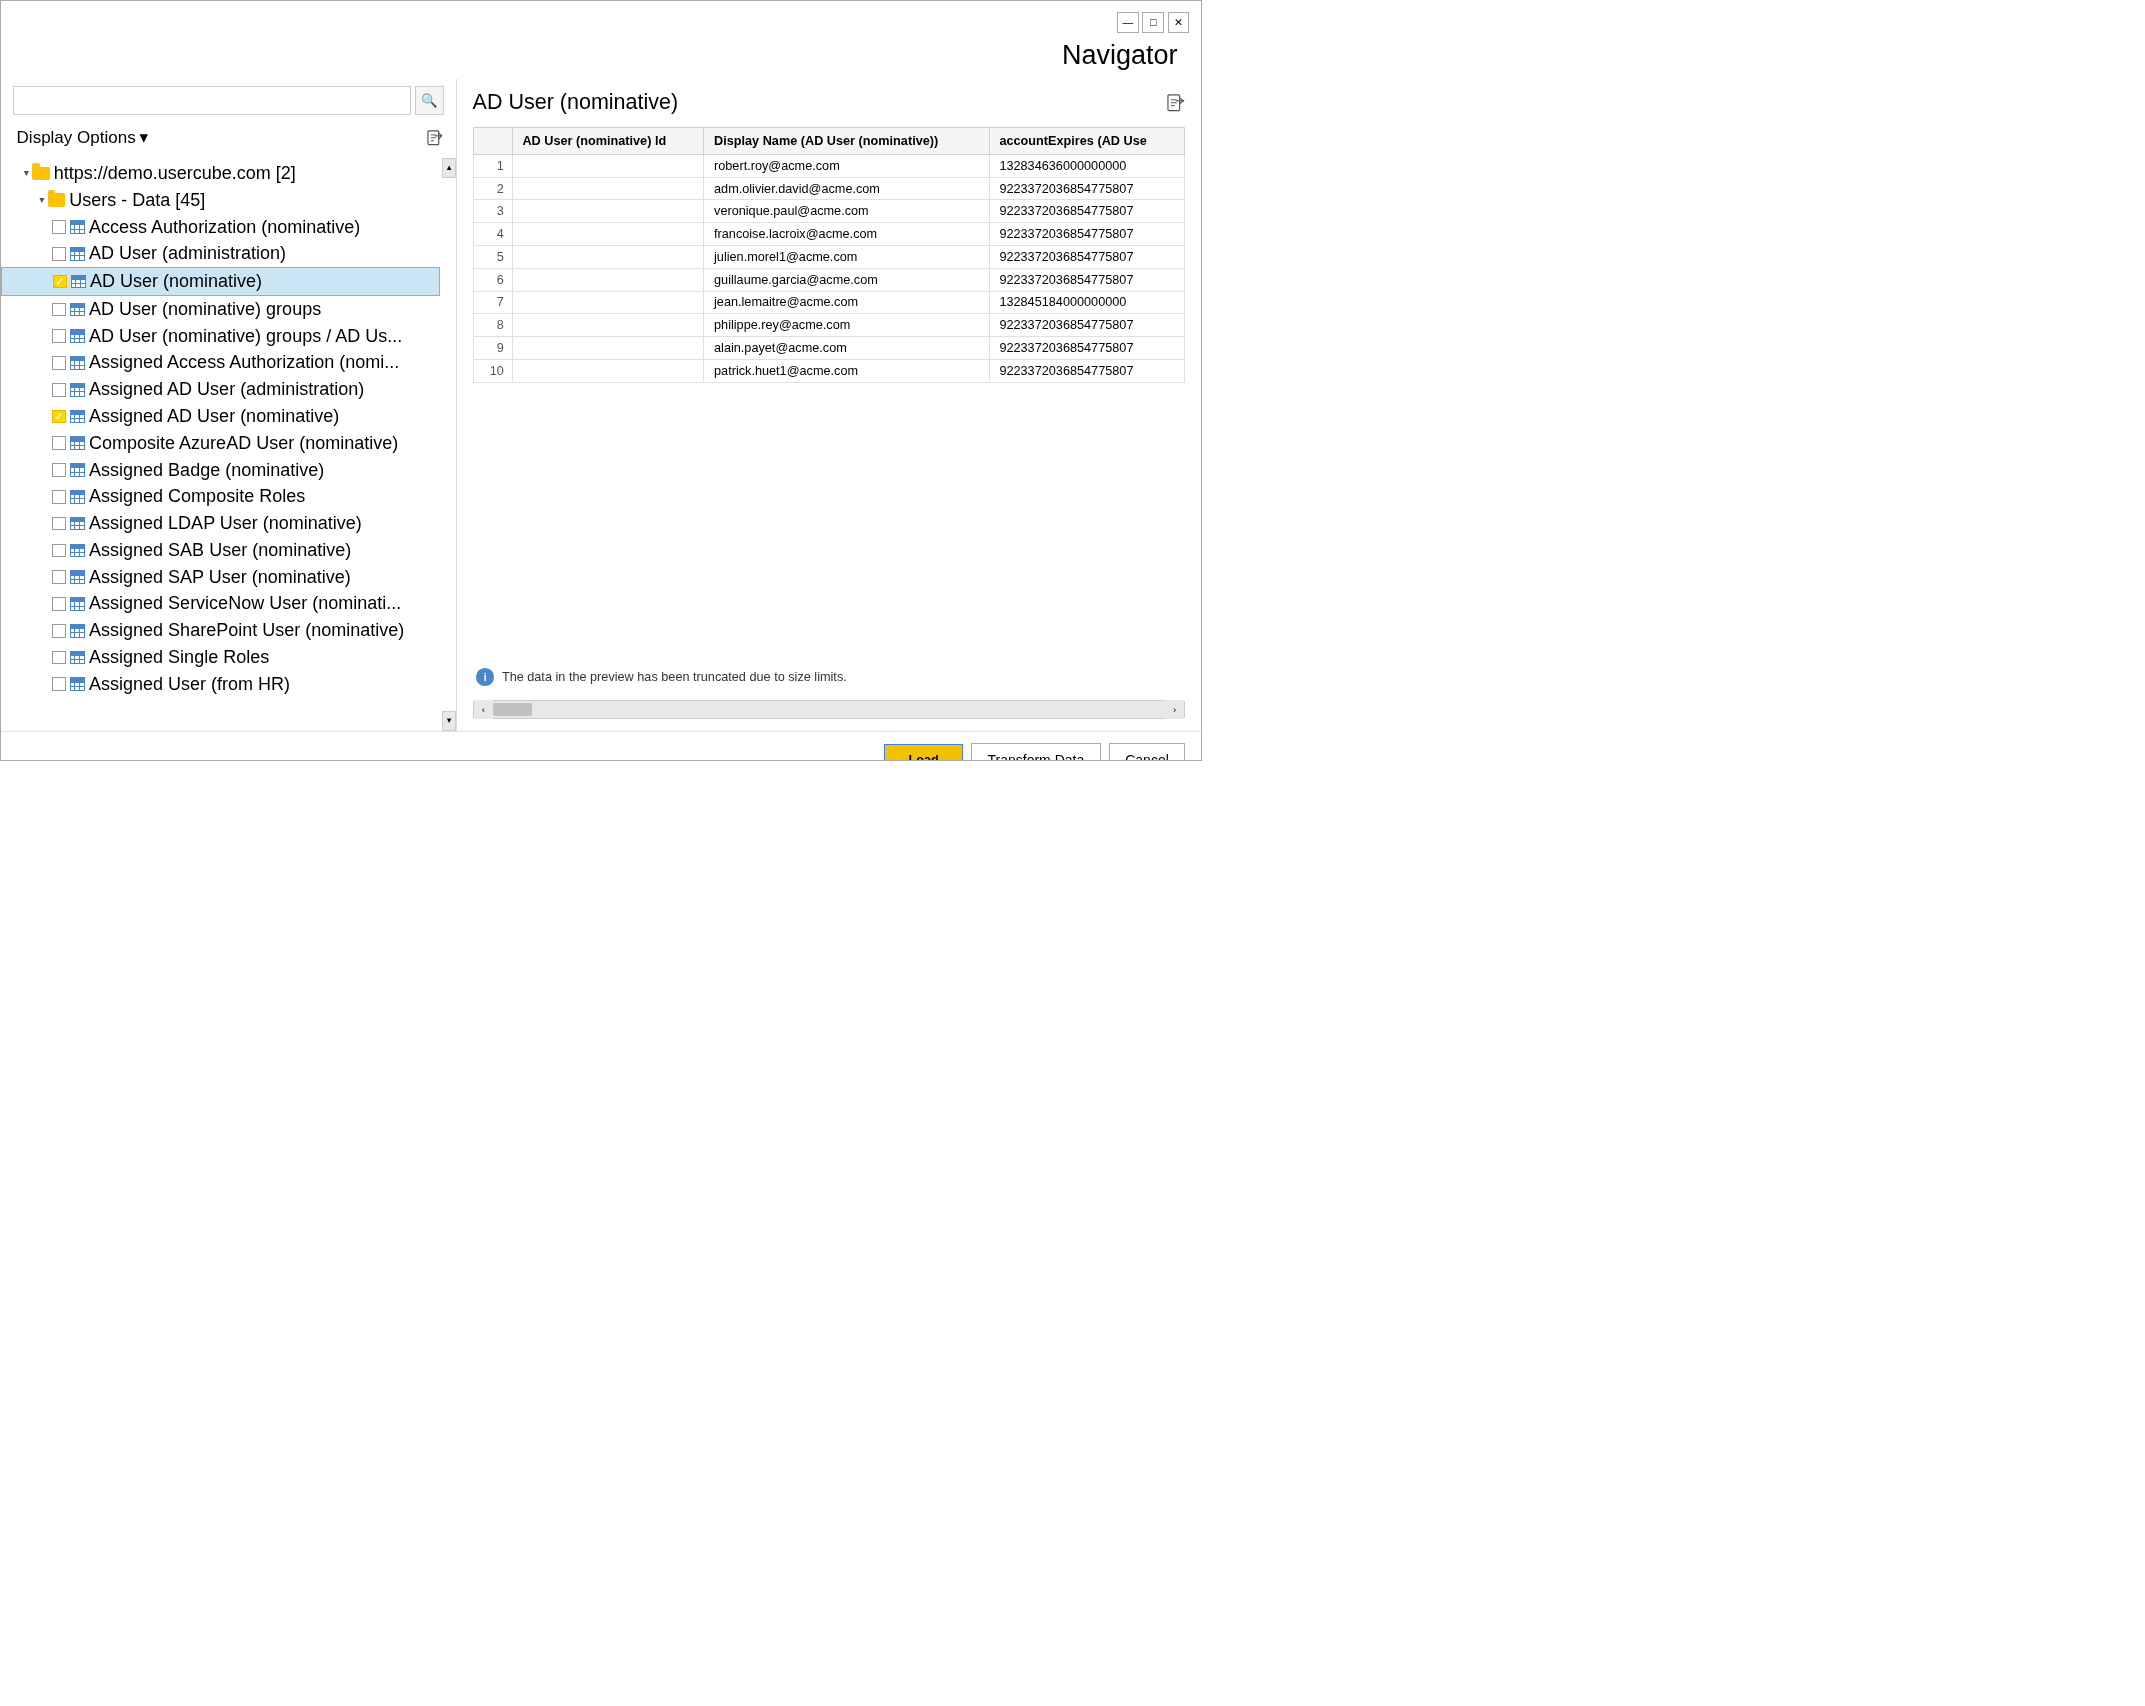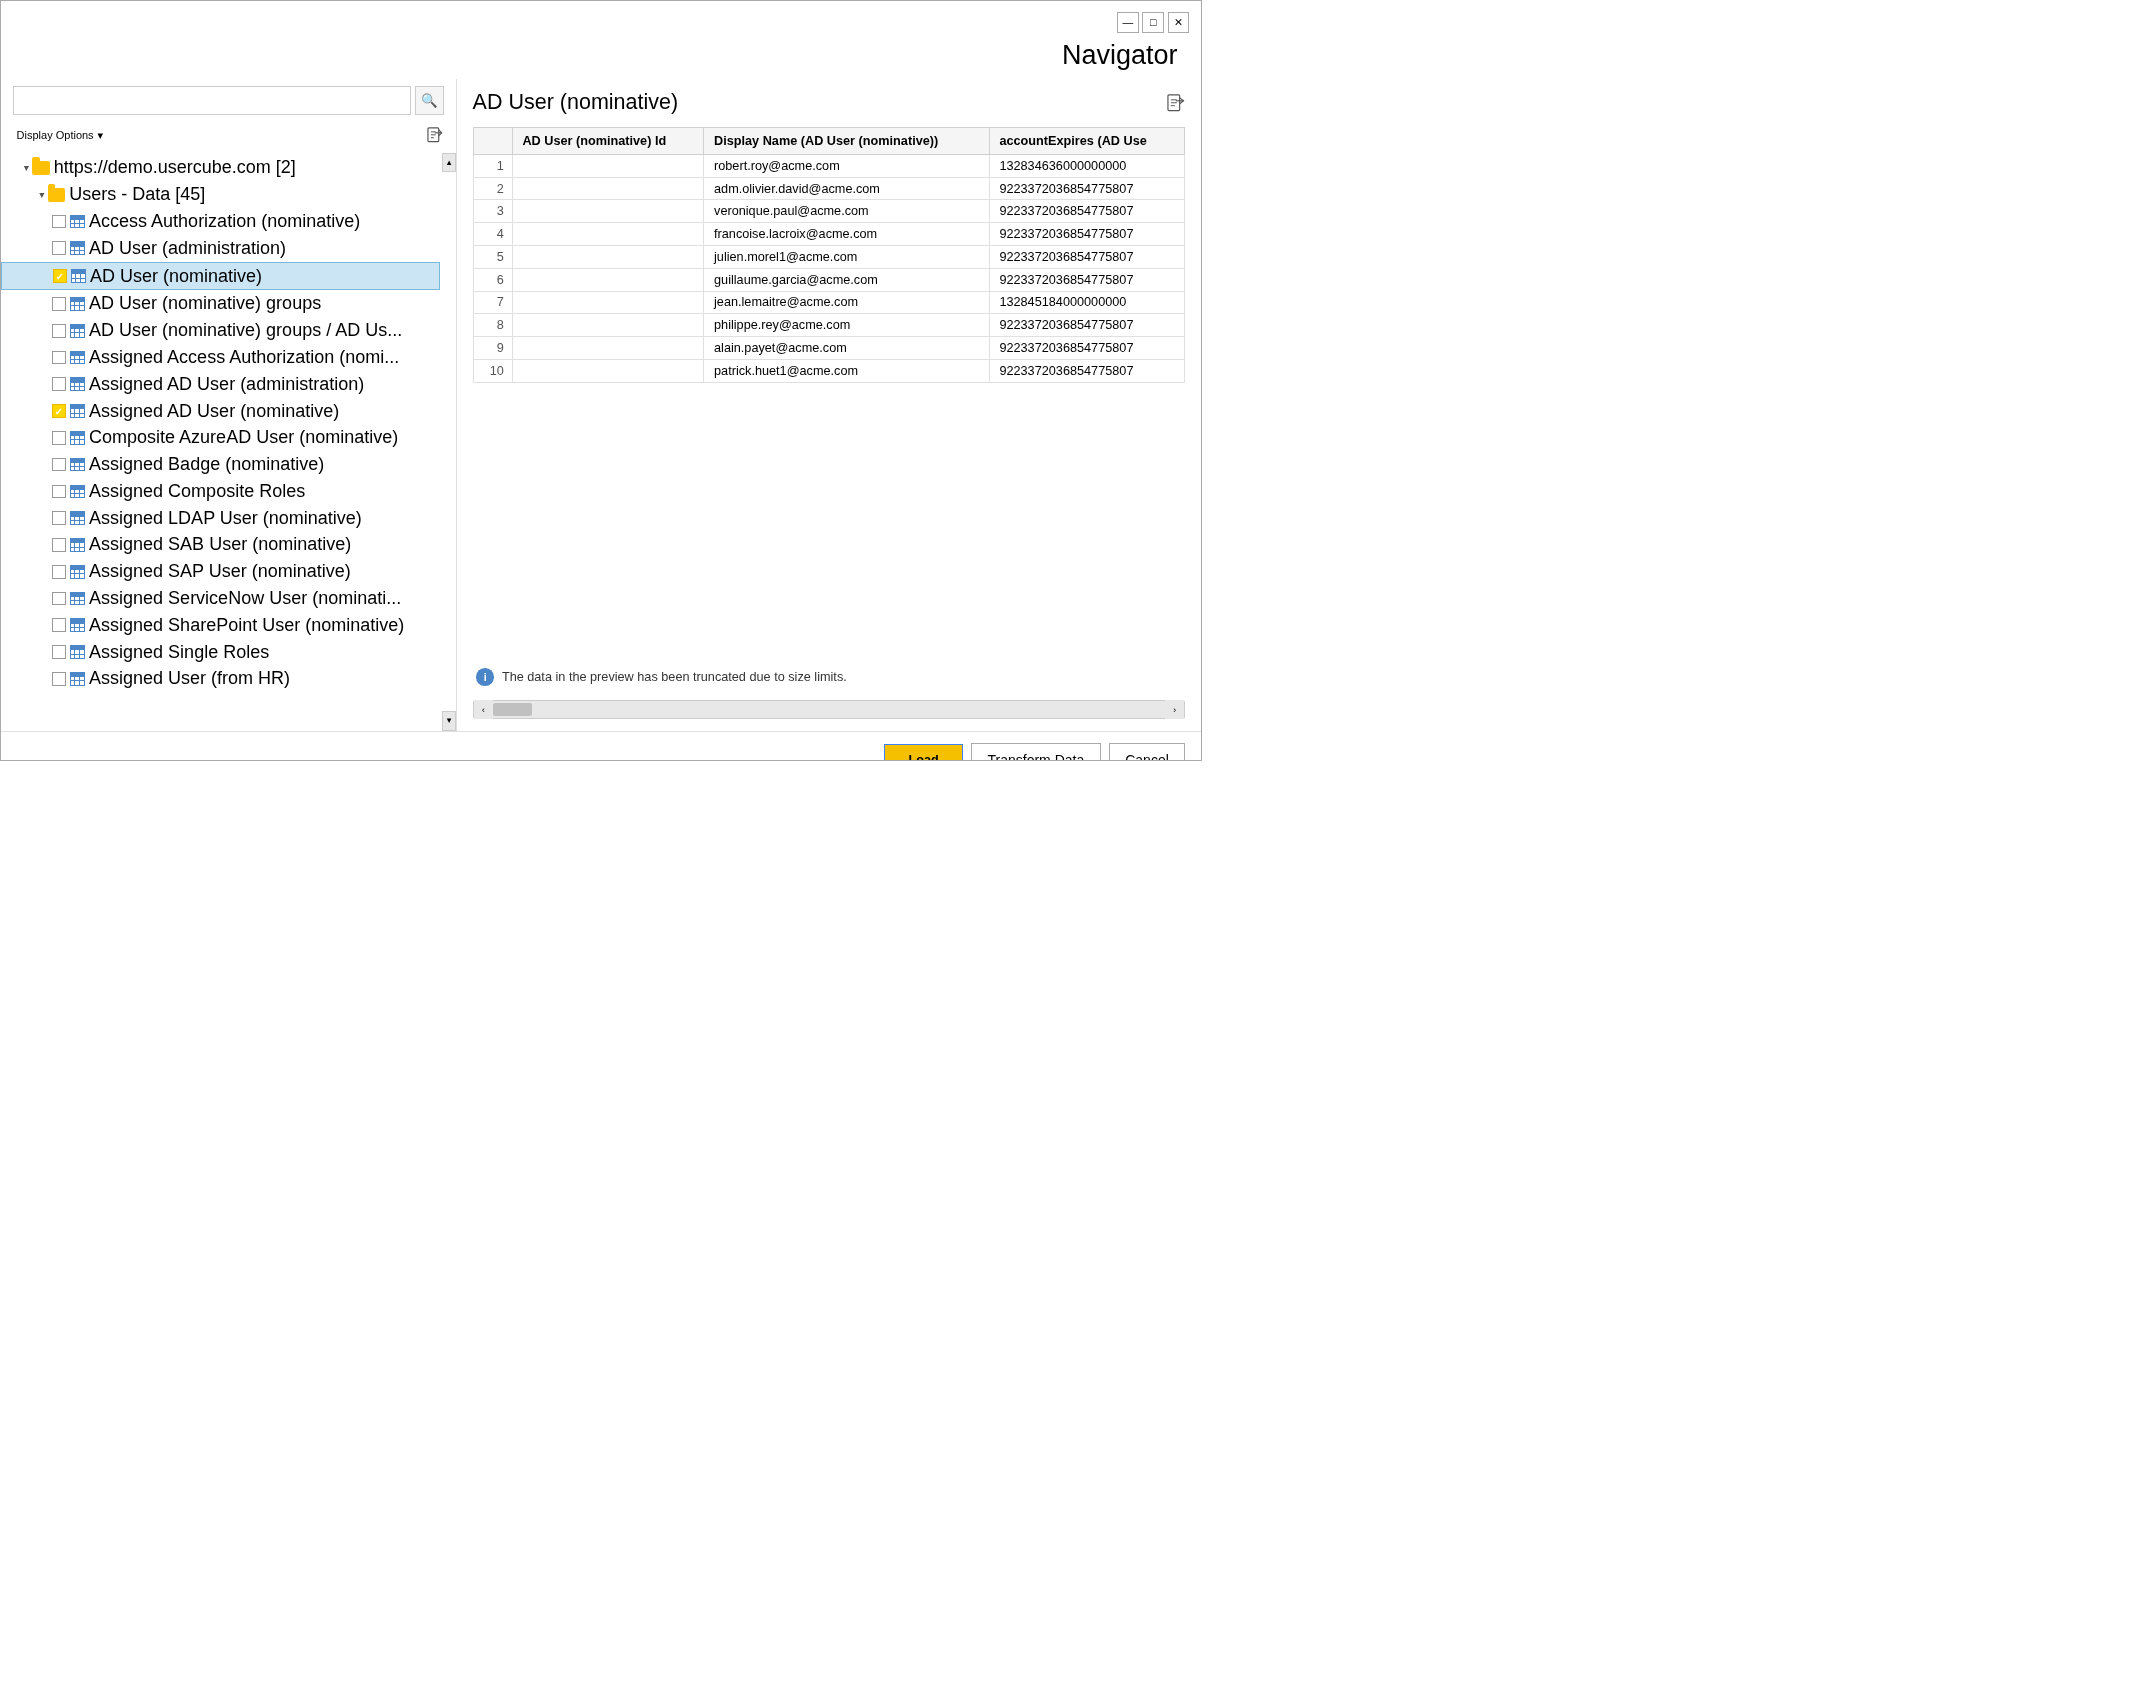--- a/index.html
+++ b/index.html
@@ -91,21 +91,21 @@
     .display-options-bar {
       padding: 2px 11.7px 7.8px 11.7px;
       display: flex;
       align-items: center;
       justify-content: space-between;
     }
     .display-options-btn {
       display: flex;
       align-items: center;
       gap: 3.9px;
-      font-size: 11px;
+      font-size: 17px;
       cursor: pointer;
       background: none;
       border: none;
       padding: 2px 3.9px;
       text-align: right;
     }
 
     .tree-container {
       flex: 1;
       overflow-y: auto;

